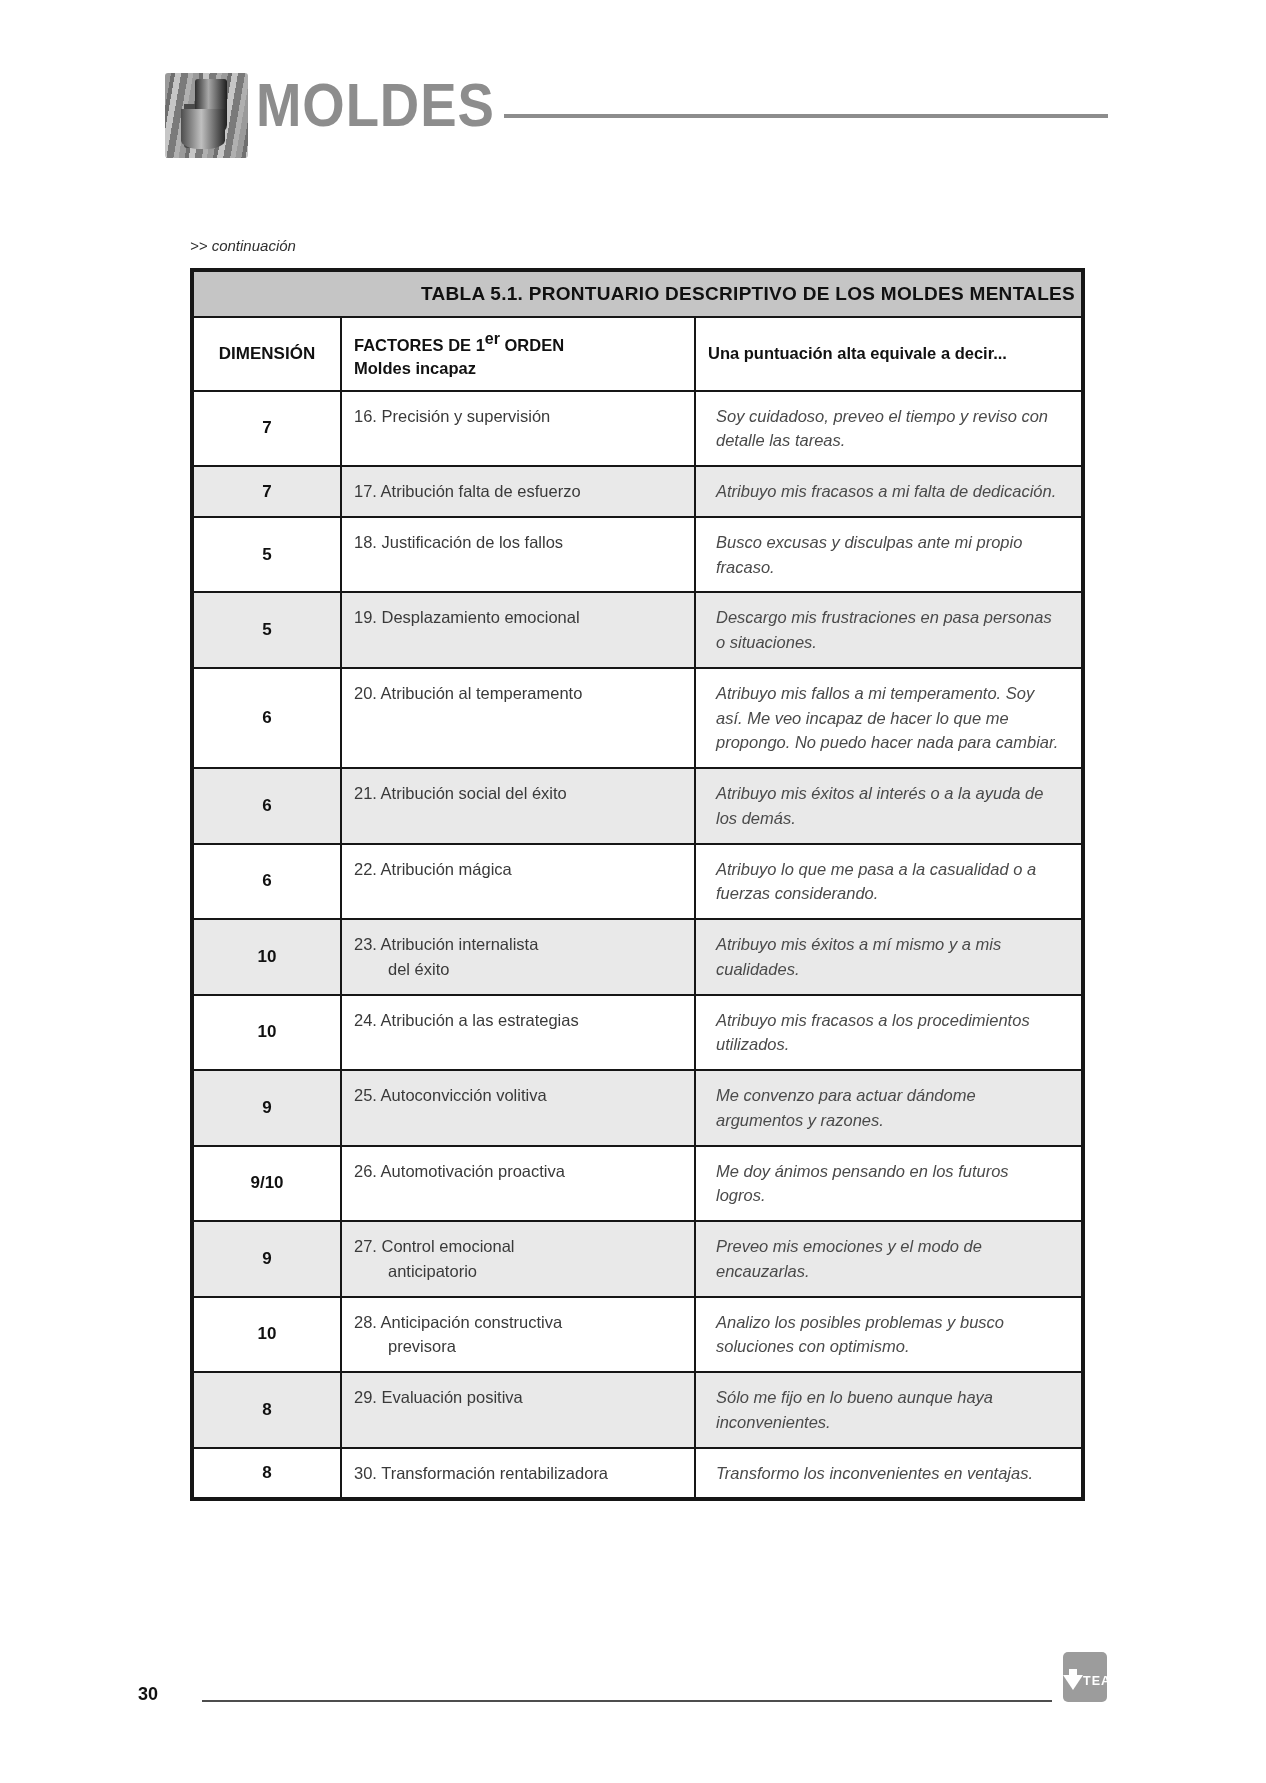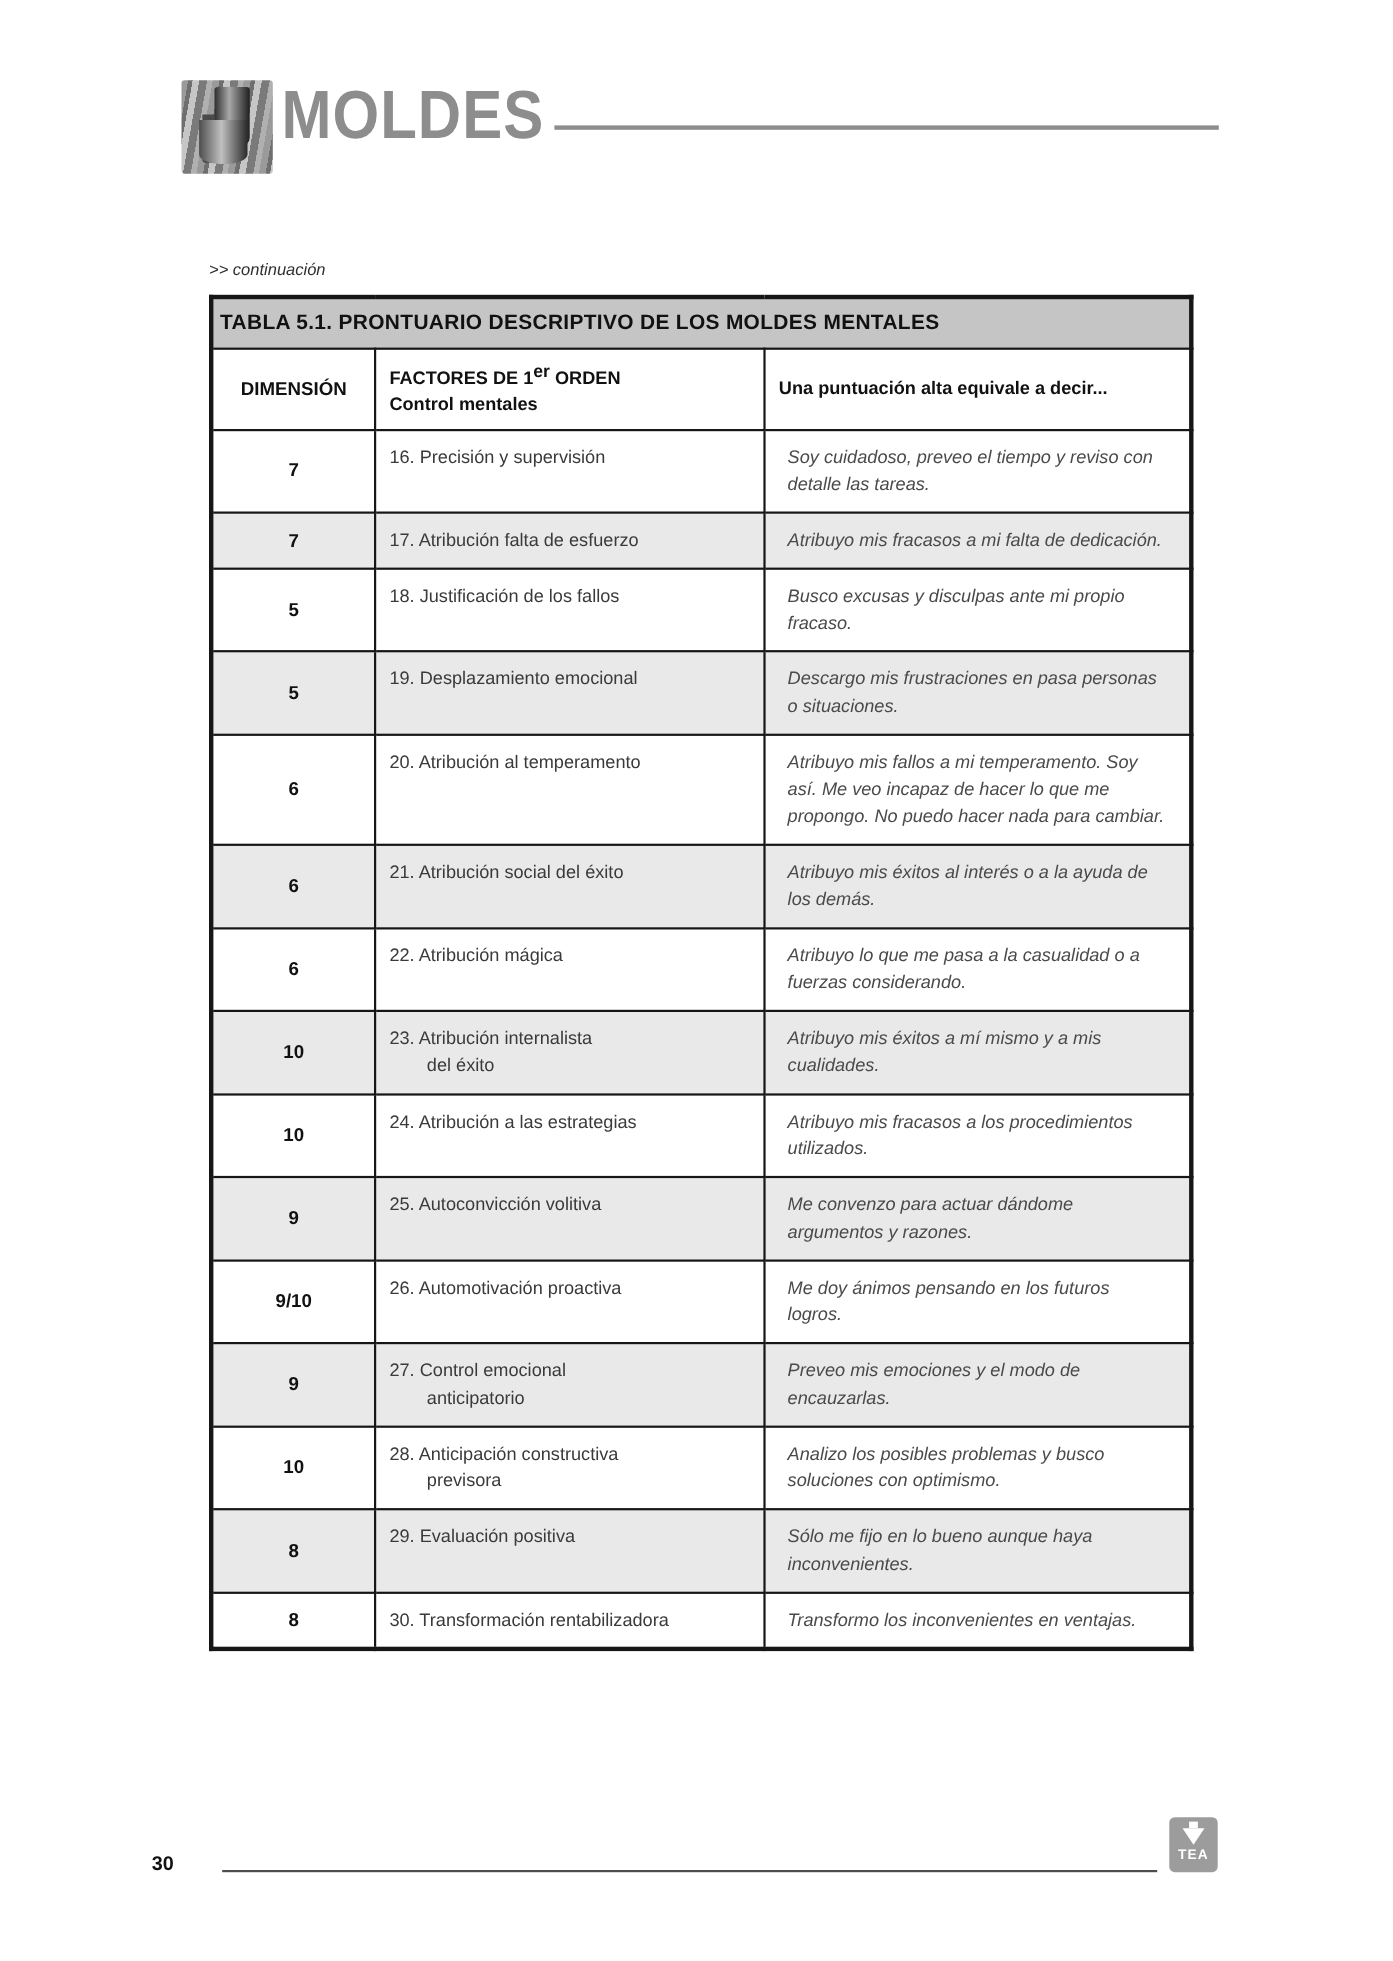--- a/index.html
+++ b/index.html
@@ -46,21 +46,21 @@
 
   
   .tbl-wrap { position:absolute; left:190px; top:268px; width:895px; }
   table.molds {
     width:100%; border-collapse:collapse;
     border:4px solid #161616;
     font-size:16.5px;
   }
   table.molds td, table.molds th { border:2px solid #161616; }
   .tbl-title {
-    background:#c5c5c5; text-align:left;
+    background:#c5c5c5; text-align:right;
     font-weight:bold; font-size:19px; letter-spacing:0.3px; color:#111;
     padding:11px 6px;
   }
   th.col-head { background:#ffffff; font-size:16.5px; color:#111; text-align:left; }
   th.dim-head { text-align:center; font-size:17px; padding:10px 6px; width:134px; }
   th.factor-head { padding:10px 12px; width:296px; line-height:1.4; }
   th.score-head { padding:10px 12px; }
   th sup { font-size:16px; }
 
   td.dim-cell {
@@ -90,21 +90,21 @@
     position:absolute; left:138px; top:1684px;
     font-size:18px; font-weight:bold; color:#111;
   }
   .footer-line {
     position:absolute; left:202px; top:1700px; width:850px; height:2px;
     background:#4d4d4d;
   }
   .tea-logo {
     position:absolute; left:1063px; top:1652px; width:44px; height:50px;
     background:#9c9c9c; border-radius:5px;
-    display:flex; flex-direction:column; align-items:center; justify-content:flex-start;
+    display:flex; align-items:center; justify-content:flex-start;
     padding-top:5px; box-sizing:border-box;
   }
   .tea-bob {
     position:relative; width:0; height:0; margin-top:5px;
     border-left:10px solid transparent; border-right:10px solid transparent;
     border-top:15px solid #ffffff;
   }
   .tea-bob::before {
     content:''; position:absolute; left:-4px; top:-21px;
     width:8px; height:6px; background:#ffffff;
@@ -128,21 +128,21 @@
   <div class="tbl-wrap">
     <table class="molds">
       <thead>
         <tr>
           <td class="tbl-title" colspan="3">TABLA 5.1. PRONTUARIO DESCRIPTIVO DE LOS MOLDES MENTALES</td>
         </tr>
         <tr>
           <th class="col-head dim-head">DIMENSIÓN</th>
           <th class="col-head factor-head">
             <div><span>FACTORES DE 1</span><sup>er</sup><span> ORDEN</span></div>
-            <div>Control mentales</div>
+            <div>Moldes incapaz</div>
           </th>
           <th class="col-head score-head">Una puntuación alta equivale a decir...</th>
         </tr>
       </thead>
       <tbody>
           <tr>
             <td class="dim-cell">7</td>
             <td class="factor-cell">16. Precisión y supervisión</td>
             <td class="description-cell">Soy cuidadoso, preveo el tiempo y reviso con detalle las tareas.</td>
           </tr>

